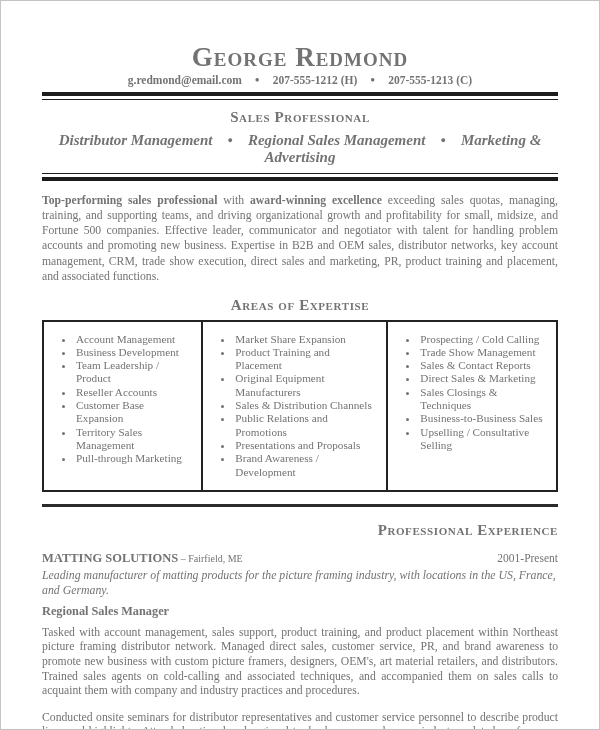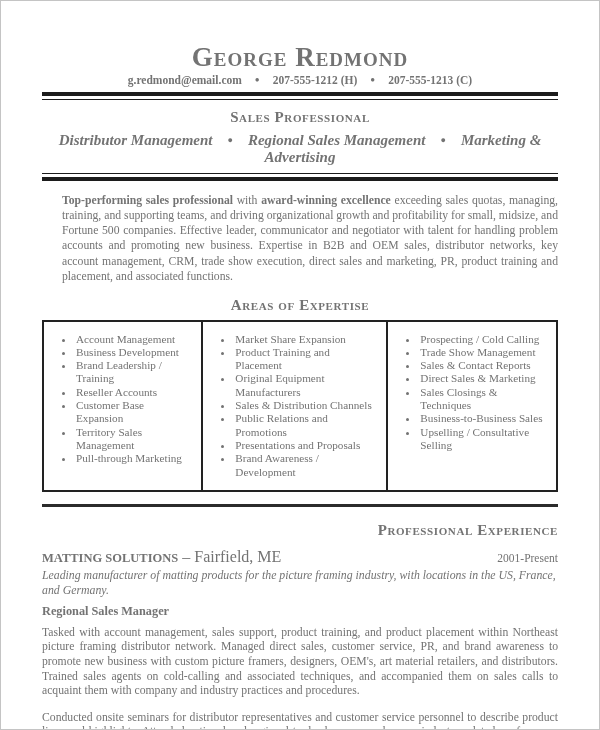--- a/index.html
+++ b/index.html
@@ -18,29 +18,29 @@
   .sep { display:inline-block; margin:0 13px; font-size:8px; vertical-align:1.5px; }
   .specialties .sep { margin:0 15px; font-size:9px; font-style:normal; }
   .rule-thick-thin { margin-top:6px; height:3px; border-top:4px solid #1c1c1c; border-bottom:1.5px solid #1c1c1c; }
   .rule-thin-thick { margin-top:7px; height:3px; border-top:1.5px solid #1c1c1c; border-bottom:4px solid #1c1c1c; }
   .rule-single { margin-top:12px; border-top:3px solid #2b2b2b; }
   .sec-heading {
     text-align:center; font-weight:bold; font-variant:small-caps;
     font-size:15px; letter-spacing:0.6px; margin-top:8px; line-height:1.2;
   }
   .specialties { text-align:center; font-weight:bold; font-style:italic; font-size:15px; margin-top:6px; }
-  .summary { text-align:justify; font-size:11.7px; line-height:15.2px; margin-top:12px;margin-left:20px; }
+  .summary { text-align:justify; font-size:11.7px; line-height:15.2px; margin-top:12px; }
   .exp-table { width:100%; border-collapse:collapse; margin-top:6px; }
   .exp-table td { border:2px solid #222; vertical-align:top; padding:3px 2px 3px 0; }
   .exp-table ul { margin:8px; padding-left:23px; font-size:11.2px; line-height:13.3px; list-style:disc; }
   .exp-table li { padding-left:1px; }
   .col-1 { width:31%; } .col-2 { width:36%; } .col-3 { width:33%; }
   .company-row { display:flex; justify-content:space-between; align-items:baseline; margin-top:9px; }
   .company-name { font-weight:bold; font-size:12.5px; }
-  .company-loc { font-size:16px; }
+  .company-loc { font-size:10px; }
   .dates { font-size:11.5px; }
   .company-desc { font-style:italic; font-size:11.8px; margin-top:2px; }
   .job-title { font-weight:bold; font-size:12.3px; margin-top:6px; }
   .para { text-align:justify; font-size:11.7px; line-height:14.6px; margin-top:7px; }
   .b { font-weight:bold; }
 </style>
 </head>
 <body>
 
 <div class="page">
@@ -60,21 +60,21 @@
 
   <div class="sec-heading" style="margin-top:9px;">Areas of Expertise</div>
 
   <table class="exp-table">
     <tbody>
         <tr>
       <td class="col-1">
             <ul>
               <li>Account Management</li>
               <li>Business Development</li>
-              <li>Brand Leadership / Training</li>
+              <li>Team Leadership / Product</li>
               <li>Reseller Accounts</li>
               <li>Customer Base Expansion</li>
               <li>Territory Sales Management</li>
               <li>Pull-through Marketing</li>
             </ul>
           </td>
       <td class="col-2">
             <ul>
               <li>Market Share Expansion</li>
               <li>Product Training and Placement</li>

